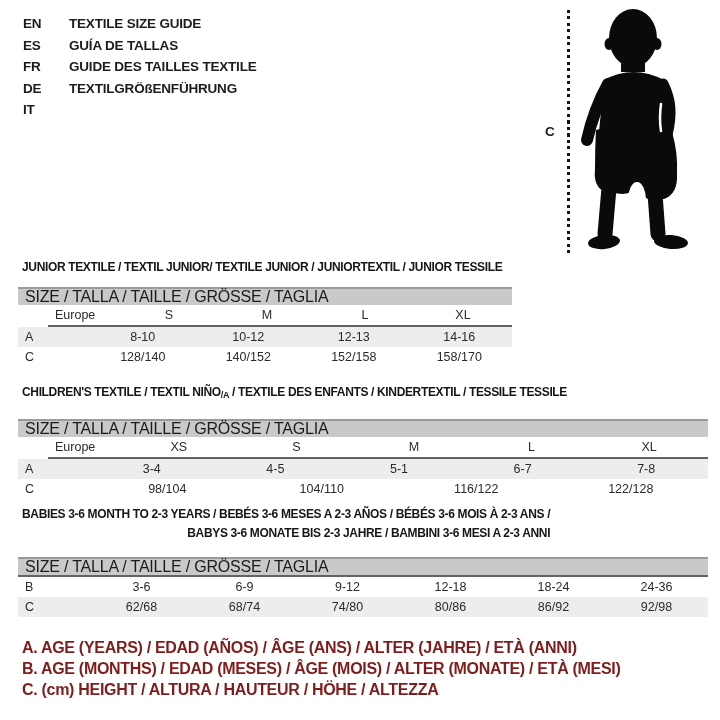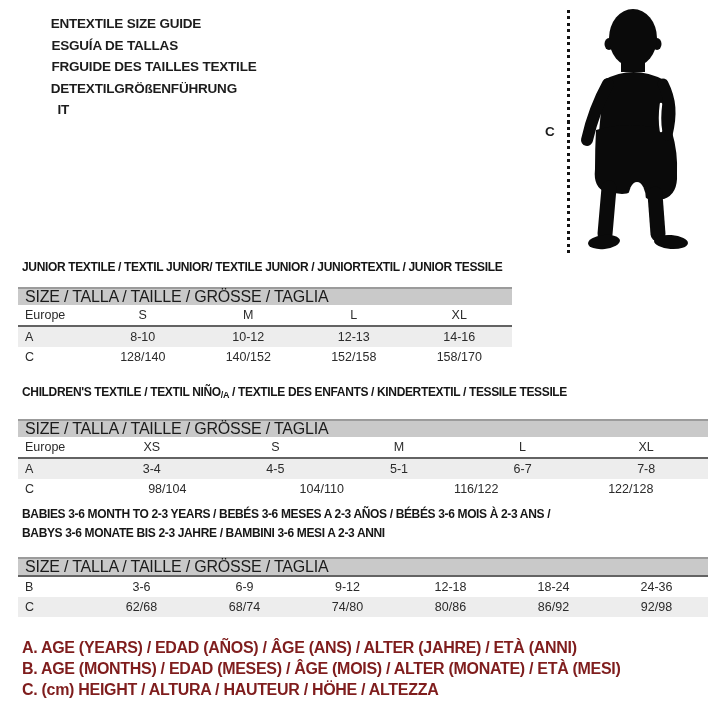--- a/index.html
+++ b/index.html
@@ -1,40 +1,40 @@
 <!DOCTYPE html>
 <html style="--bar-bg: #c9c9c9; --bar-edge: #9b9b9b; --row-alt: #ededed; --rule: #636363; --text: #1c1c1c;"><head>
 <meta charset="utf-8">
 <style>
   html,body{margin:0;padding:0;background:#ffffff;}
   body{width:720px;height:720px;font-family:"Liberation Sans",sans-serif;color:var(--text,#1c1c1c);}
   .canvas{position:relative;width:720px;height:720px;background:#fff;overflow:hidden;}
 
   
-  .lang-list{position:absolute;left:23px;top:13px;font-weight:bold;font-size:13.5px;line-height:21.6px;letter-spacing:-0.2px;text-align:right;}
+  .lang-list{position:absolute;left:23px;top:13px;font-weight:bold;font-size:13.5px;line-height:21.6px;letter-spacing:-0.2px;}
   .lang-row{display:flex;white-space:nowrap;}
   .lang-code{width:46px;flex:0 0 46px;}
 
   
   .measure-line{position:absolute;left:567px;top:10px;width:3px;height:243px;
     background-image:repeating-linear-gradient(to bottom,#141414 0px,#141414 3px,transparent 3px,transparent 6.5px);}
   .measure-label{position:absolute;left:545px;top:124px;font-weight:bold;font-size:13.5px;}
   .silhouette{position:absolute;left:576px;top:2px;width:132px;height:250px;}
 
   
-  .sec-heading{position:absolute;left:22px;font-weight:bold;font-size:12px;letter-spacing:-0.35px;line-height:18.5px;white-space:nowrap;color:#161616;}
+  .sec-heading{position:absolute;left:22px;font-weight:bold;font-size:12px;letter-spacing:-0.35px;line-height:18.5px;white-space:nowrap;color:#161616;text-align:right;}
   .sec-heading .small{font-size:9px;position:relative;top:2px;}
 
   
   .size-table{position:absolute;left:18px;font-size:12.5px;color:#2b2b2b;}
   .size-bar{height:16px;line-height:16px;background:var(--bar-bg,#c9c9c9);border-top:2px solid var(--bar-edge,#9b9b9b);
     padding-left:7px;font-size:16px;color:#1b1b1b;letter-spacing:-0.2px;}
   .size-bar.ruled{border-bottom:2px solid var(--rule,#636363);}
   .t-row{display:flex;height:20px;line-height:20px;}
-  .t-row.sizes{border-bottom:2px solid var(--rule,#636363);}
+  .t-row.sizes{border-bottom:2px solid var(--rule,#636363);margin-left:30px;}
   .t-row.alt{background:var(--row-alt,#ededed);}
   .t-label{flex:0 0 72px;width:72px;padding-left:7px;box-sizing:border-box;}
   .t-cell{flex:1;text-align:center;}
 
   
   .footnotes{position:absolute;left:22px;top:638px;font-weight:bold;font-size:16px;line-height:20.8px;letter-spacing:-0.3px;white-space:nowrap;color:#7f1d1d;}
 </style>
 </head>
 <body>
 

